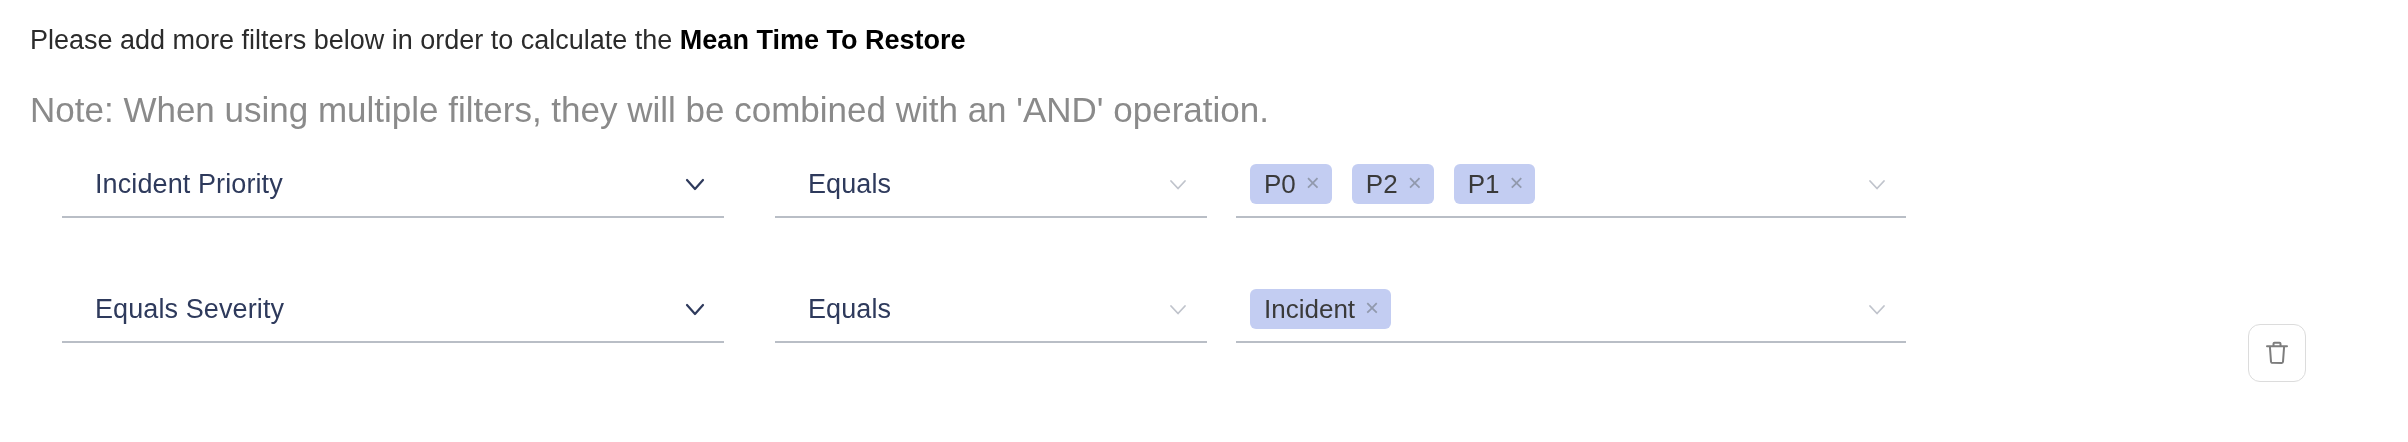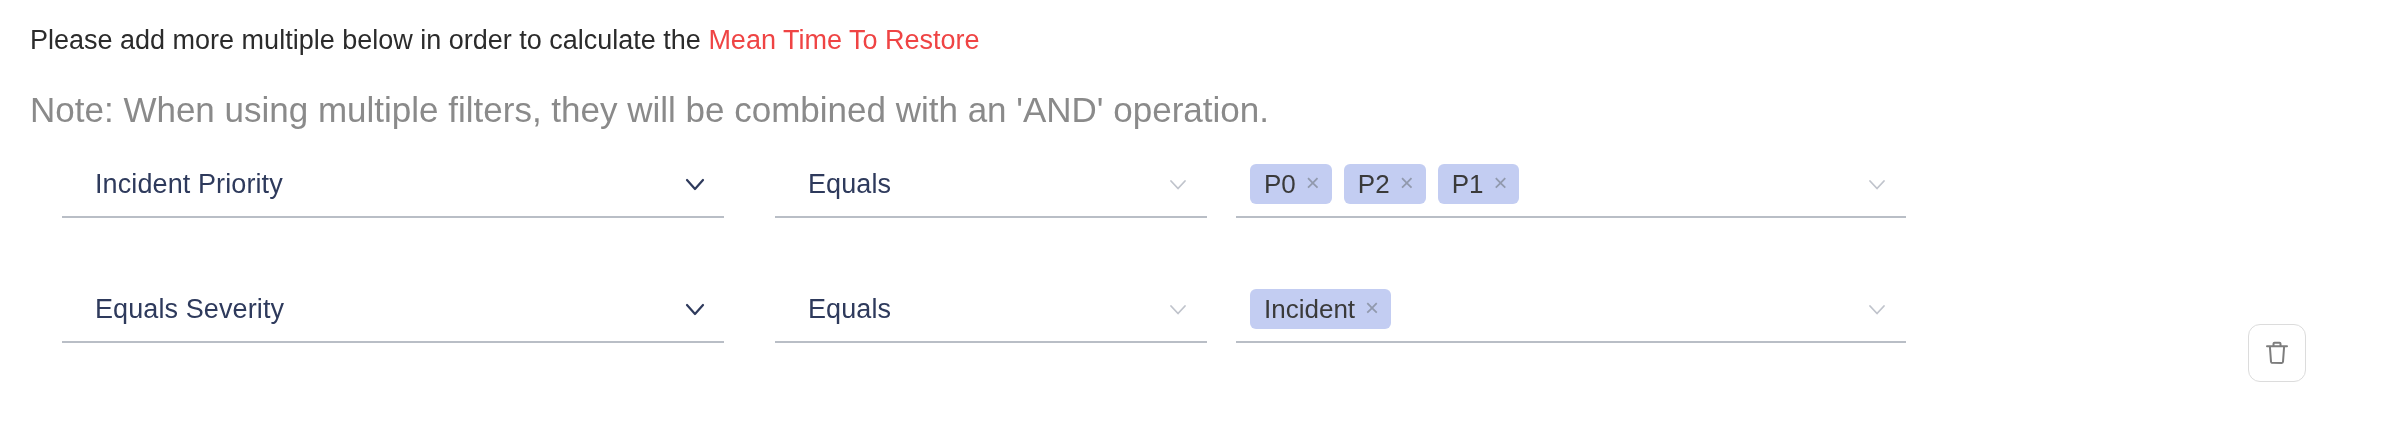--- a/index.html
+++ b/index.html
@@ -26,22 +26,22 @@
   .heading {
     position: absolute;
     left: 30px;
     top: 24px;
     font-size: 27px;
     line-height: 32px;
     color: #2b2b2b;
     white-space: nowrap;
   }
   .heading .strong {
-    font-weight: normal;
-    color: #ef4444;
+    font-weight: bold;
+    color: #000000;
   }
   .note {
     position: absolute;
     left: 30px;
     top: 94px;
     font-size: 35px;
     line-height: 32px;
     color: #8a8a8a;
     white-space: nowrap;
   }
@@ -86,21 +86,21 @@
     position: relative;
     flex: 0 0 auto;
     margin-right: 6px;
   }
   .chev svg { display: block; }
 
   
   .chips {
     display: flex;
     align-items: center;
-    gap: 12px;
+    gap: 20px;
     flex: 1 1 auto;
     min-width: 0;
   }
   .chip {
     display: inline-flex;
     align-items: center;
     gap: 10px;
     background: #c3cdf2;
     border-radius: 6px;
     padding: 7px 12px 8px 14px;
@@ -142,21 +142,21 @@
     justify-content: center;
     padding: 0;
   }
   .icon-btn svg { display: block; }
 </style>
 </head>
 <body>
 
 <div class="page">
 
-  <div class="heading"><span>Please add more multiple below in order to calculate the </span><span class="strong">Mean Time To Restore</span></div>
+  <div class="heading"><span>Please add more filters below in order to calculate the </span><span class="strong">Mean Time To Restore</span></div>
 
   <div class="note">Note: When using multiple filters, they will be combined with an 'AND' operation.</div>
 
   <div class="filter-row row-0">
 
     <div class="field field-name">
       <span class="field-text">Incident Priority</span>
       <span class="chev">
         <svg width="30" height="30" viewBox="0 0 30 30" fill="none">
           <path d="M7 11 L15 20 L23 11" stroke="#2e3a5c" stroke-width="2.2" stroke-linecap="round" stroke-linejoin="round"></path>

